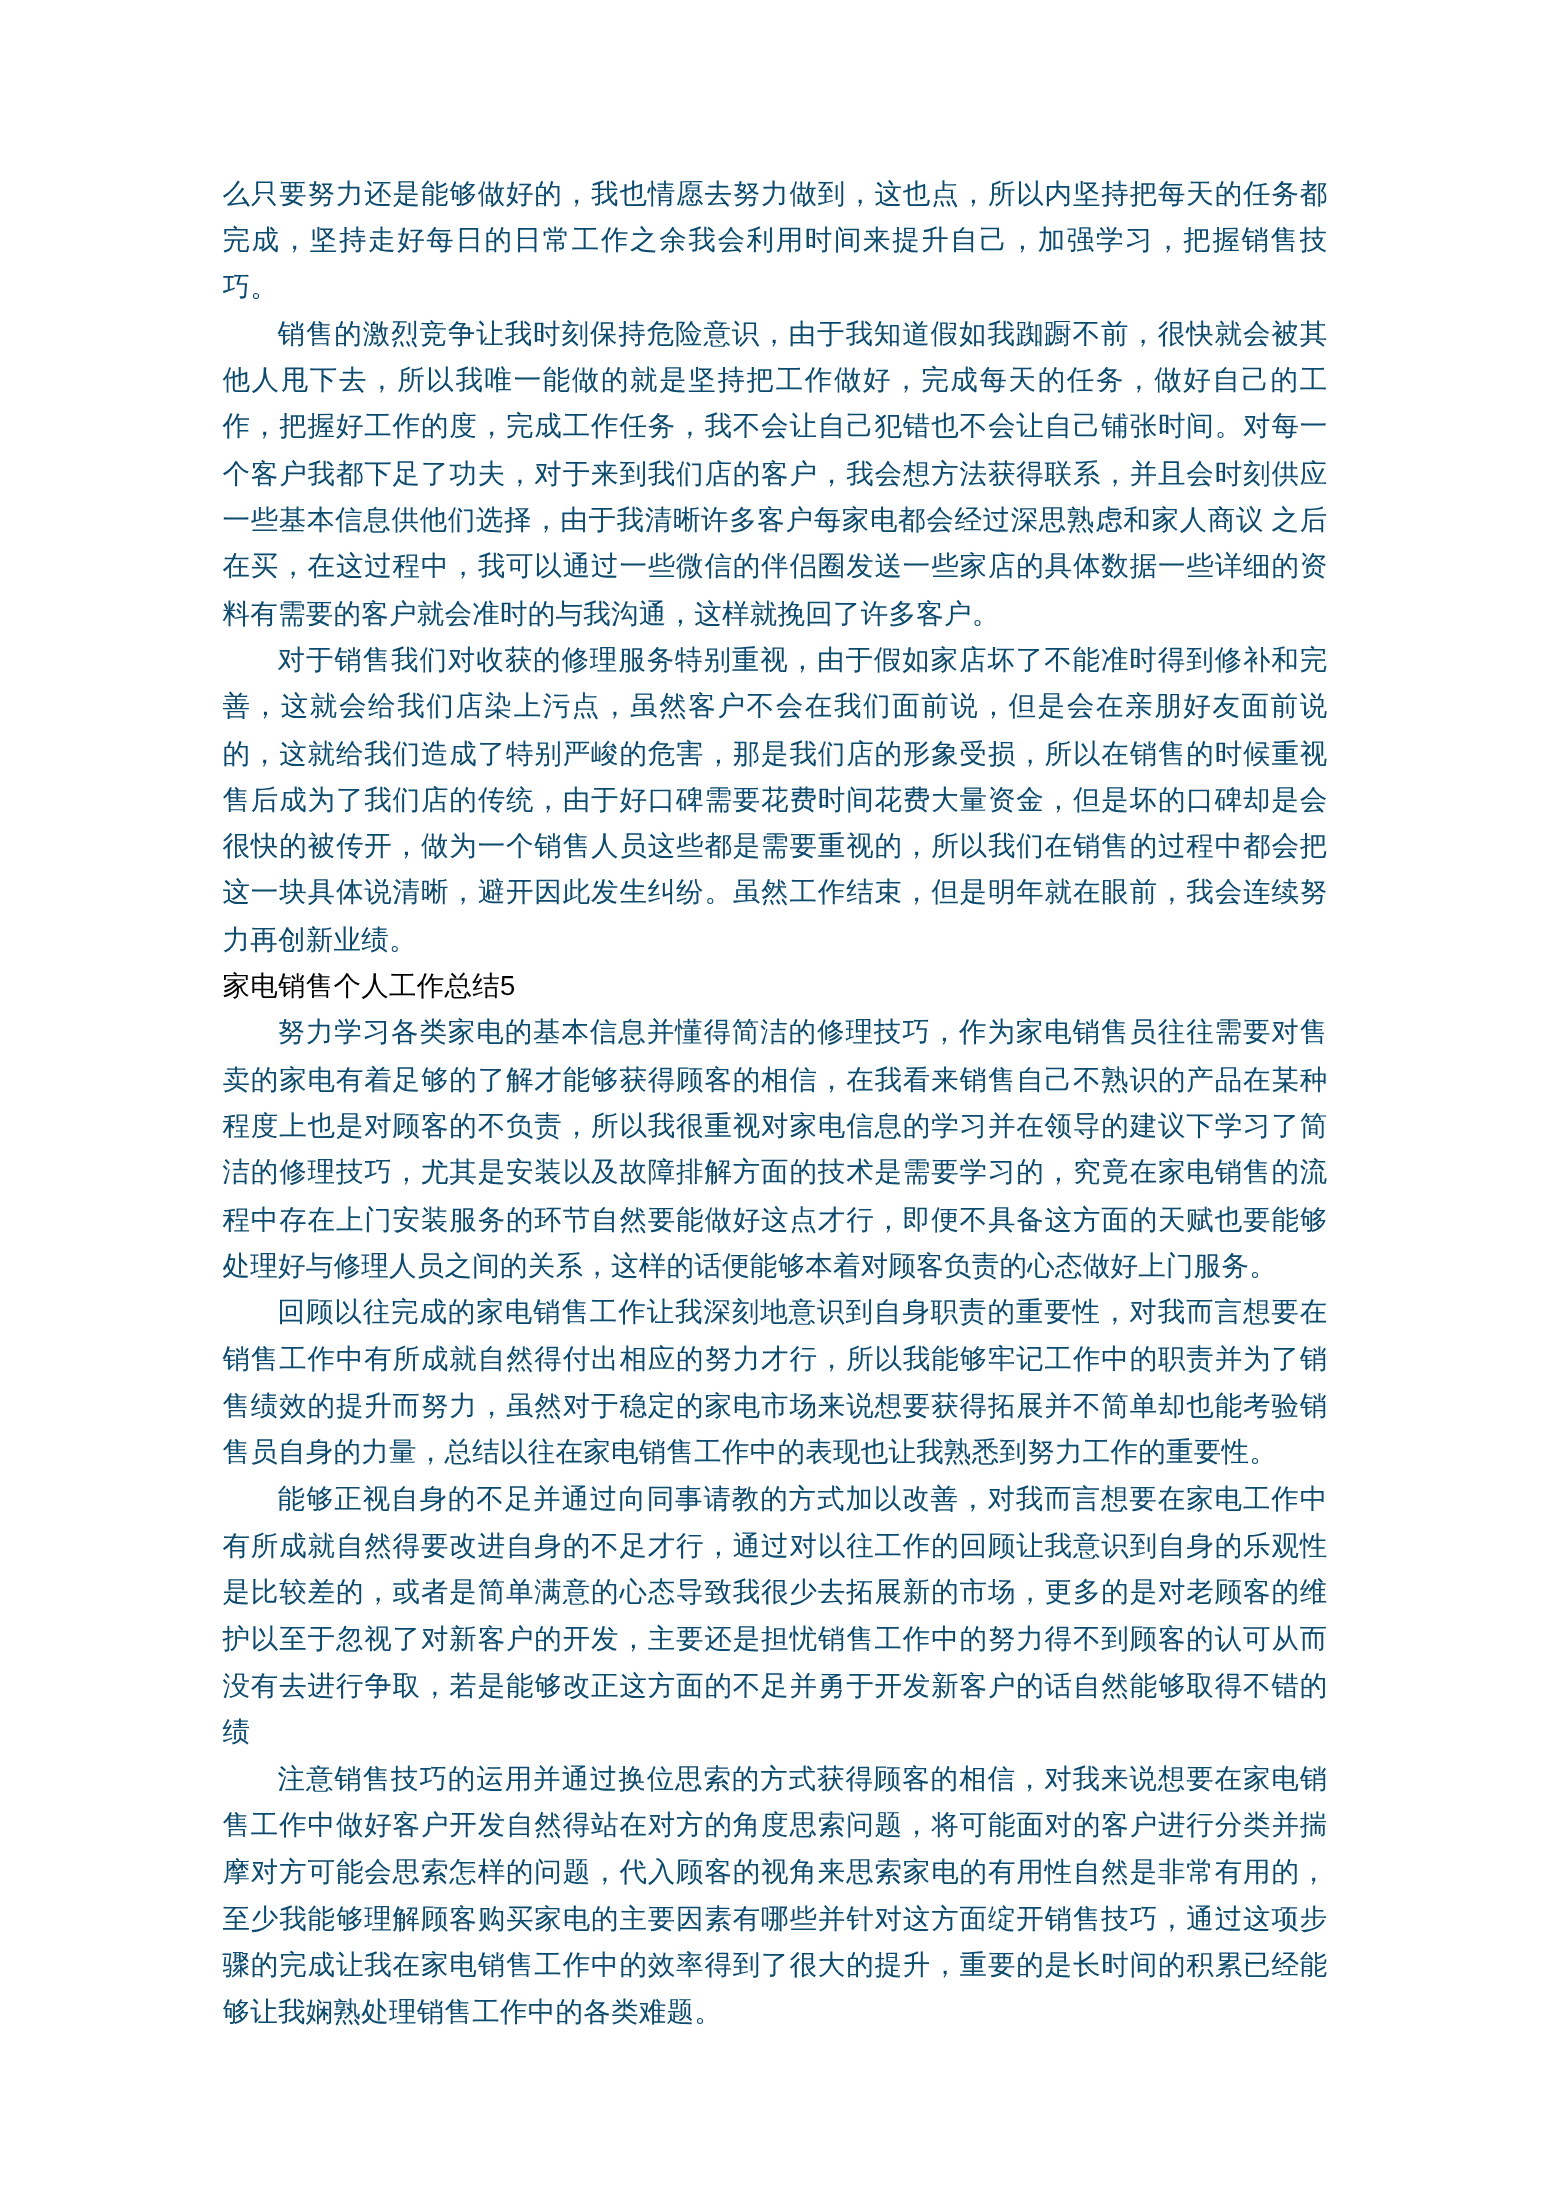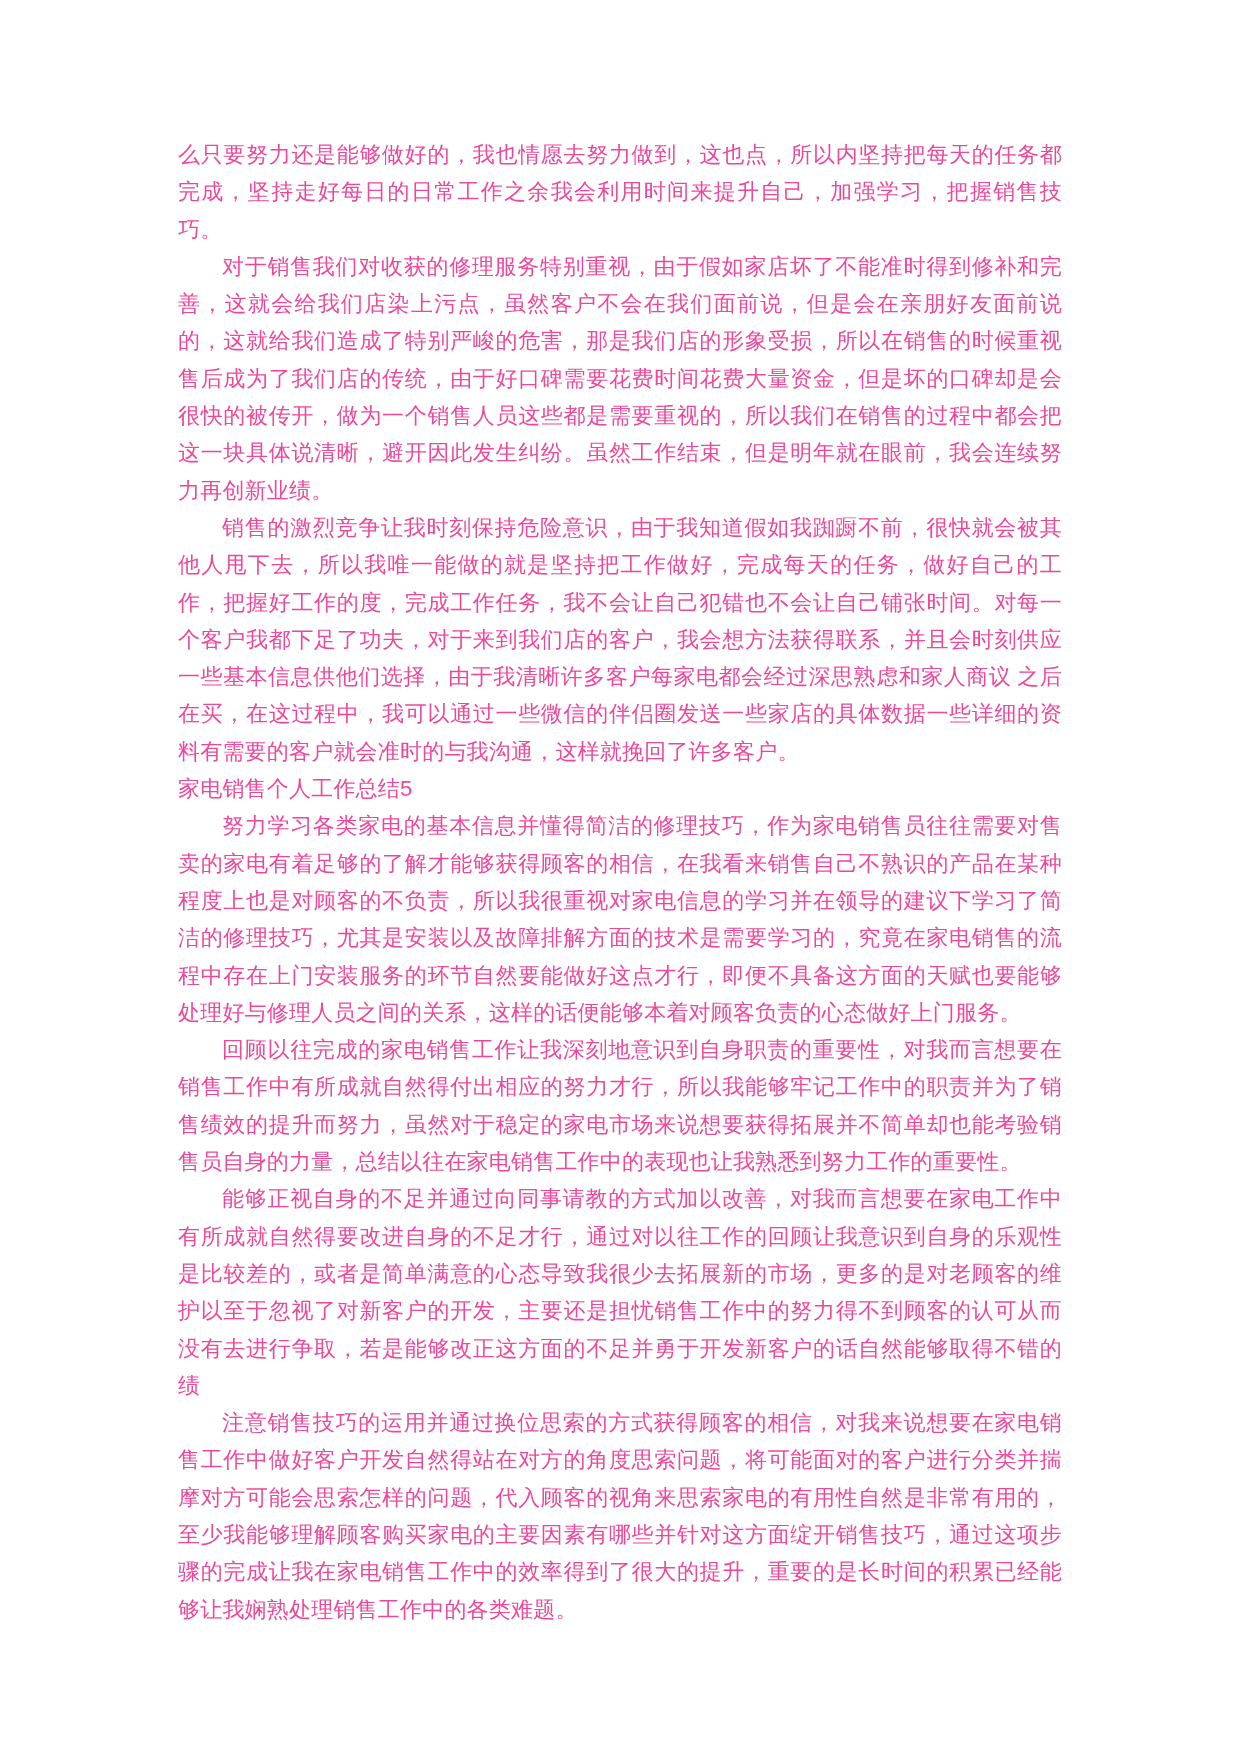--- a/index.html
+++ b/index.html
@@ -19,44 +19,44 @@
     height: 1753px;
     background: #ffffff;
     padding: 136px 178px 0 178px;
     overflow: hidden;
   }
   .doc p {
     margin: 0;
     padding: 0;
     font-size: 22px;
     line-height: 37.3px;
-    color: #ec4899;
+    color: #0c4a6e;
     text-align: justify;
     text-justify: inter-ideograph;
     word-break: break-all;
     letter-spacing: 0.2px;
   }
   .doc p.indent {
     text-indent: 2em;
   }
   .doc p.heading {
     text-indent: 0;
     font-family: "Liberation Sans", "DejaVu Sans", sans-serif;
     font-size: 22px;
-    color: #ec4899;
+    color: #000000;
     text-align: left;
   }
 </style>
 </head>
 <body>
 
 <div class="page">
   <div class="doc">
       <p class="">么只要努力还是能够做好的，我也情愿去努力做到，这也点，所以内坚持把每天的任务都完成，坚持走好每日的日常工作之余我会利用时间来提升自己，加强学习，把握销售技巧。</p>
+      <p class="indent">销售的激烈竞争让我时刻保持危险意识，由于我知道假如我踟蹰不前，很快就会被其他人甩下去，所以我唯一能做的就是坚持把工作做好，完成每天的任务，做好自己的工作，把握好工作的度，完成工作任务，我不会让自己犯错也不会让自己铺张时间。对每一个客户我都下足了功夫，对于来到我们店的客户，我会想方法获得联系，并且会时刻供应一些基本信息供他们选择，由于我清晰许多客户每家电都会经过深思熟虑和家人商议 之后在买，在这过程中，我可以通过一些微信的伴侣圈发送一些家店的具体数据一些详细的资料有需要的客户就会准时的与我沟通，这样就挽回了许多客户。</p>
       <p class="indent">对于销售我们对收获的修理服务特别重视，由于假如家店坏了不能准时得到修补和完善，这就会给我们店染上污点，虽然客户不会在我们面前说，但是会在亲朋好友面前说的，这就给我们造成了特别严峻的危害，那是我们店的形象受损，所以在销售的时候重视售后成为了我们店的传统，由于好口碑需要花费时间花费大量资金，但是坏的口碑却是会很快的被传开，做为一个销售人员这些都是需要重视的，所以我们在销售的过程中都会把这一块具体说清晰，避开因此发生纠纷。虽然工作结束，但是明年就在眼前，我会连续努力再创新业绩。</p>
-      <p class="indent">销售的激烈竞争让我时刻保持危险意识，由于我知道假如我踟蹰不前，很快就会被其他人甩下去，所以我唯一能做的就是坚持把工作做好，完成每天的任务，做好自己的工作，把握好工作的度，完成工作任务，我不会让自己犯错也不会让自己铺张时间。对每一个客户我都下足了功夫，对于来到我们店的客户，我会想方法获得联系，并且会时刻供应一些基本信息供他们选择，由于我清晰许多客户每家电都会经过深思熟虑和家人商议 之后在买，在这过程中，我可以通过一些微信的伴侣圈发送一些家店的具体数据一些详细的资料有需要的客户就会准时的与我沟通，这样就挽回了许多客户。</p>
       <p class=" heading">家电销售个人工作总结5</p>
       <p class="indent">努力学习各类家电的基本信息并懂得简洁的修理技巧，作为家电销售员往往需要对售卖的家电有着足够的了解才能够获得顾客的相信，在我看来销售自己不熟识的产品在某种程度上也是对顾客的不负责，所以我很重视对家电信息的学习并在领导的建议下学习了简洁的修理技巧，尤其是安装以及故障排解方面的技术是需要学习的，究竟在家电销售的流程中存在上门安装服务的环节自然要能做好这点才行，即便不具备这方面的天赋也要能够处理好与修理人员之间的关系，这样的话便能够本着对顾客负责的心态做好上门服务。</p>
       <p class="indent">回顾以往完成的家电销售工作让我深刻地意识到自身职责的重要性，对我而言想要在销售工作中有所成就自然得付出相应的努力才行，所以我能够牢记工作中的职责并为了销售绩效的提升而努力，虽然对于稳定的家电市场来说想要获得拓展并不简单却也能考验销售员自身的力量，总结以往在家电销售工作中的表现也让我熟悉到努力工作的重要性。</p>
       <p class="indent">能够正视自身的不足并通过向同事请教的方式加以改善，对我而言想要在家电工作中有所成就自然得要改进自身的不足才行，通过对以往工作的回顾让我意识到自身的乐观性是比较差的，或者是简单满意的心态导致我很少去拓展新的市场，更多的是对老顾客的维护以至于忽视了对新客户的开发，主要还是担忧销售工作中的努力得不到顾客的认可从而没有去进行争取，若是能够改正这方面的不足并勇于开发新客户的话自然能够取得不错的绩</p>
       <p class="indent">注意销售技巧的运用并通过换位思索的方式获得顾客的相信，对我来说想要在家电销售工作中做好客户开发自然得站在对方的角度思索问题，将可能面对的客户进行分类并揣摩对方可能会思索怎样的问题，代入顾客的视角来思索家电的有用性自然是非常有用的，至少我能够理解顾客购买家电的主要因素有哪些并针对这方面绽开销售技巧，通过这项步骤的完成让我在家电销售工作中的效率得到了很大的提升，重要的是长时间的积累已经能够让我娴熟处理销售工作中的各类难题。</p>
     </div>
 </div>
 
 </body></html>

